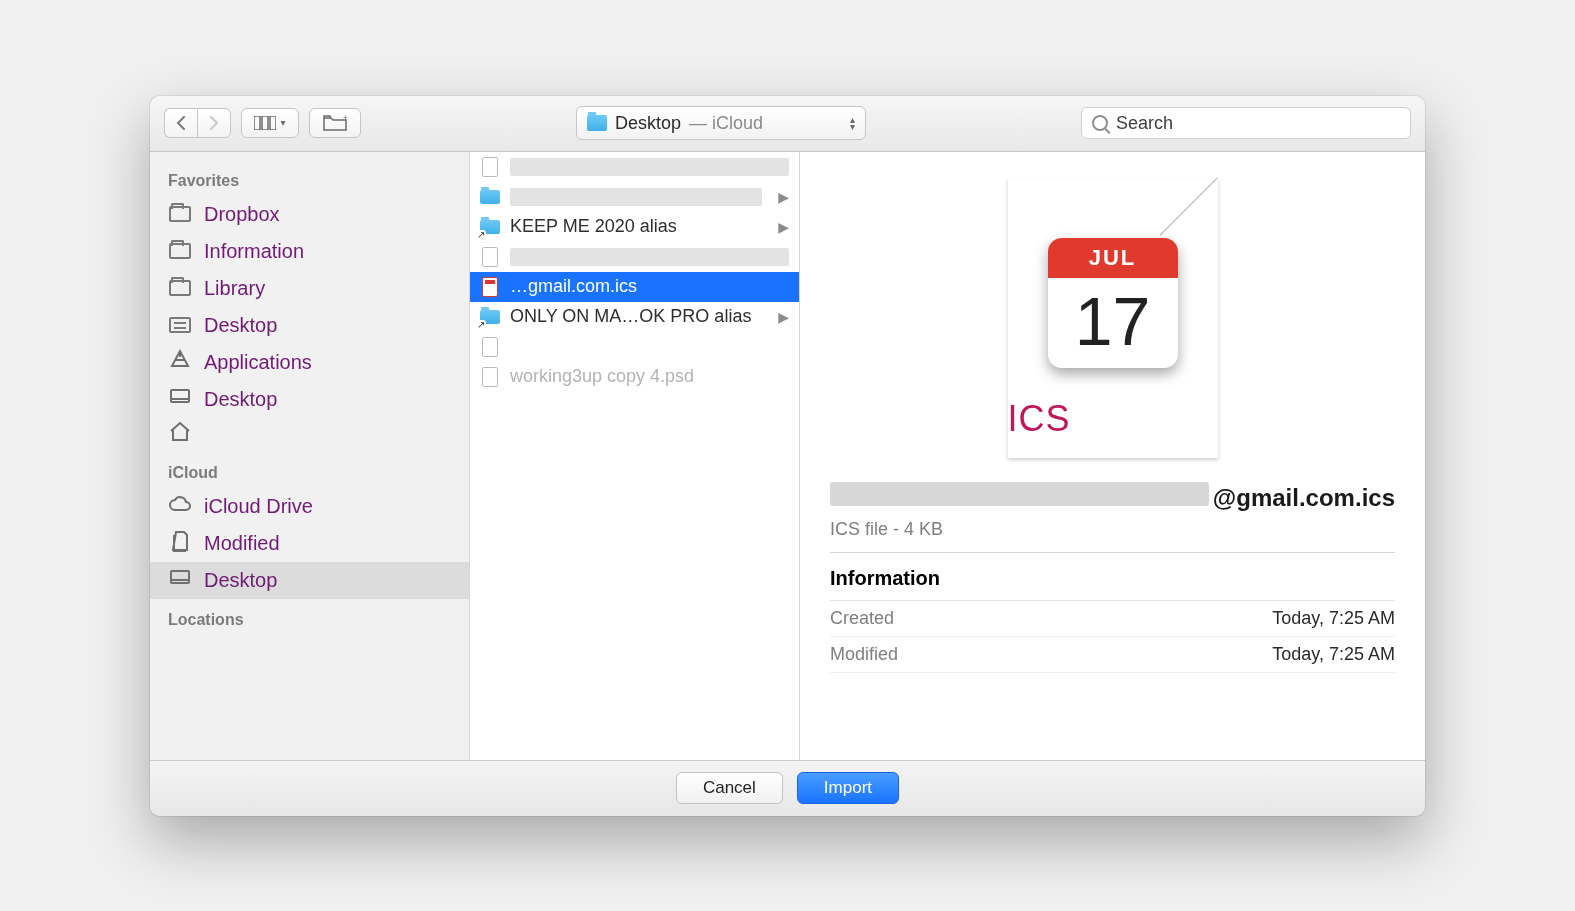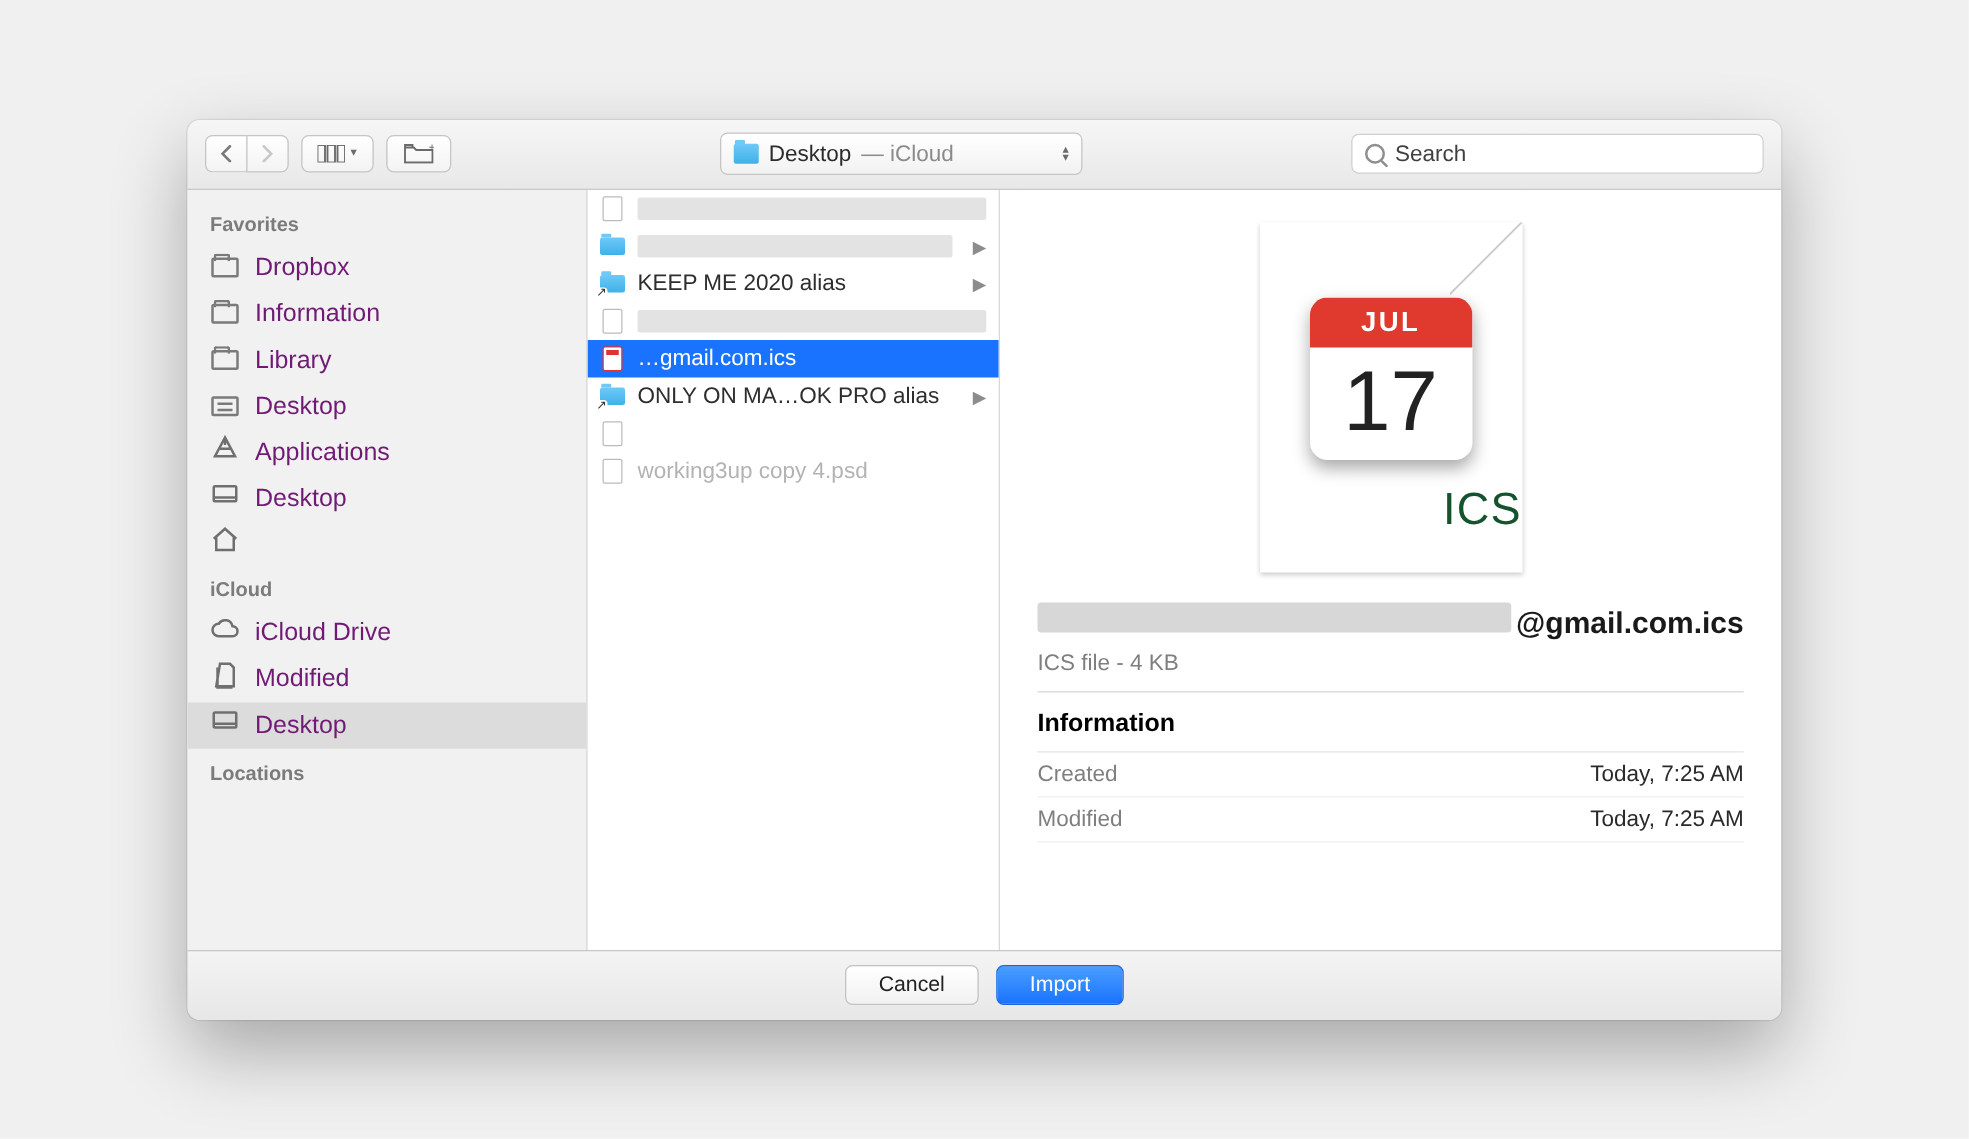--- a/index.html
+++ b/index.html
@@ -148,22 +148,22 @@
 }
 .cal-icon {
   position:absolute; top: 60px; left: 50%; transform: translateX(-50%);
   width: 130px; height: 130px; background:#fff; border-radius: 14px;
   box-shadow: 0 6px 14px rgba(0,0,0,0.35);
   overflow:hidden; text-align:center;
 }
 .cal-icon .top { height: 40px; background:#e0392e; color:#fff; font-size:22px; font-weight:600; letter-spacing:2px; display:flex; align-items:center; justify-content:center;}
 .cal-icon .day { font-size: 68px; font-weight: 400; line-height: 86px; color:#222; font-family: "Helvetica Neue", sans-serif;}
 .pv-icon .ext {
-  position:absolute; bottom: 30px; left:0; right:0; text-align:right;
-  font-size: 36px; color: #14532d; letter-spacing: 1px; font-weight:400;
+  position:absolute; bottom: 18px; left:0; right:0; text-align:left;
+  font-size: 36px; color: #be185d; letter-spacing: 1px; font-weight:400;
 }
 .pv-name {
   margin-top: 24px; font-size: 24px; font-weight: 700; color: #1a1a1a;
   display: flex; align-items: baseline; gap: 0; line-height:1.3;
 }
 .pv-name .blur { background:#d7d7d7; color:transparent; flex:1; height:24px; border-radius:3px; margin-right:4px;}
 .pv-sub { font-size: 18px; color: #7f7f7f; padding: 6px 0 12px; border-bottom: 1px solid #d5d5d5;}
 .pv-info-h { font-size: 20px; font-weight: 700; padding: 14px 0 10px; border-bottom: 1px solid #e4e4e4;}
 .pv-row { display:flex; justify-content:space-between; font-size:18px; padding: 7px 0; border-bottom: 1px solid #efefef;}
 .pv-row .k { color:#7f7f7f;} .pv-row .v { color:#2a2a2a;}

